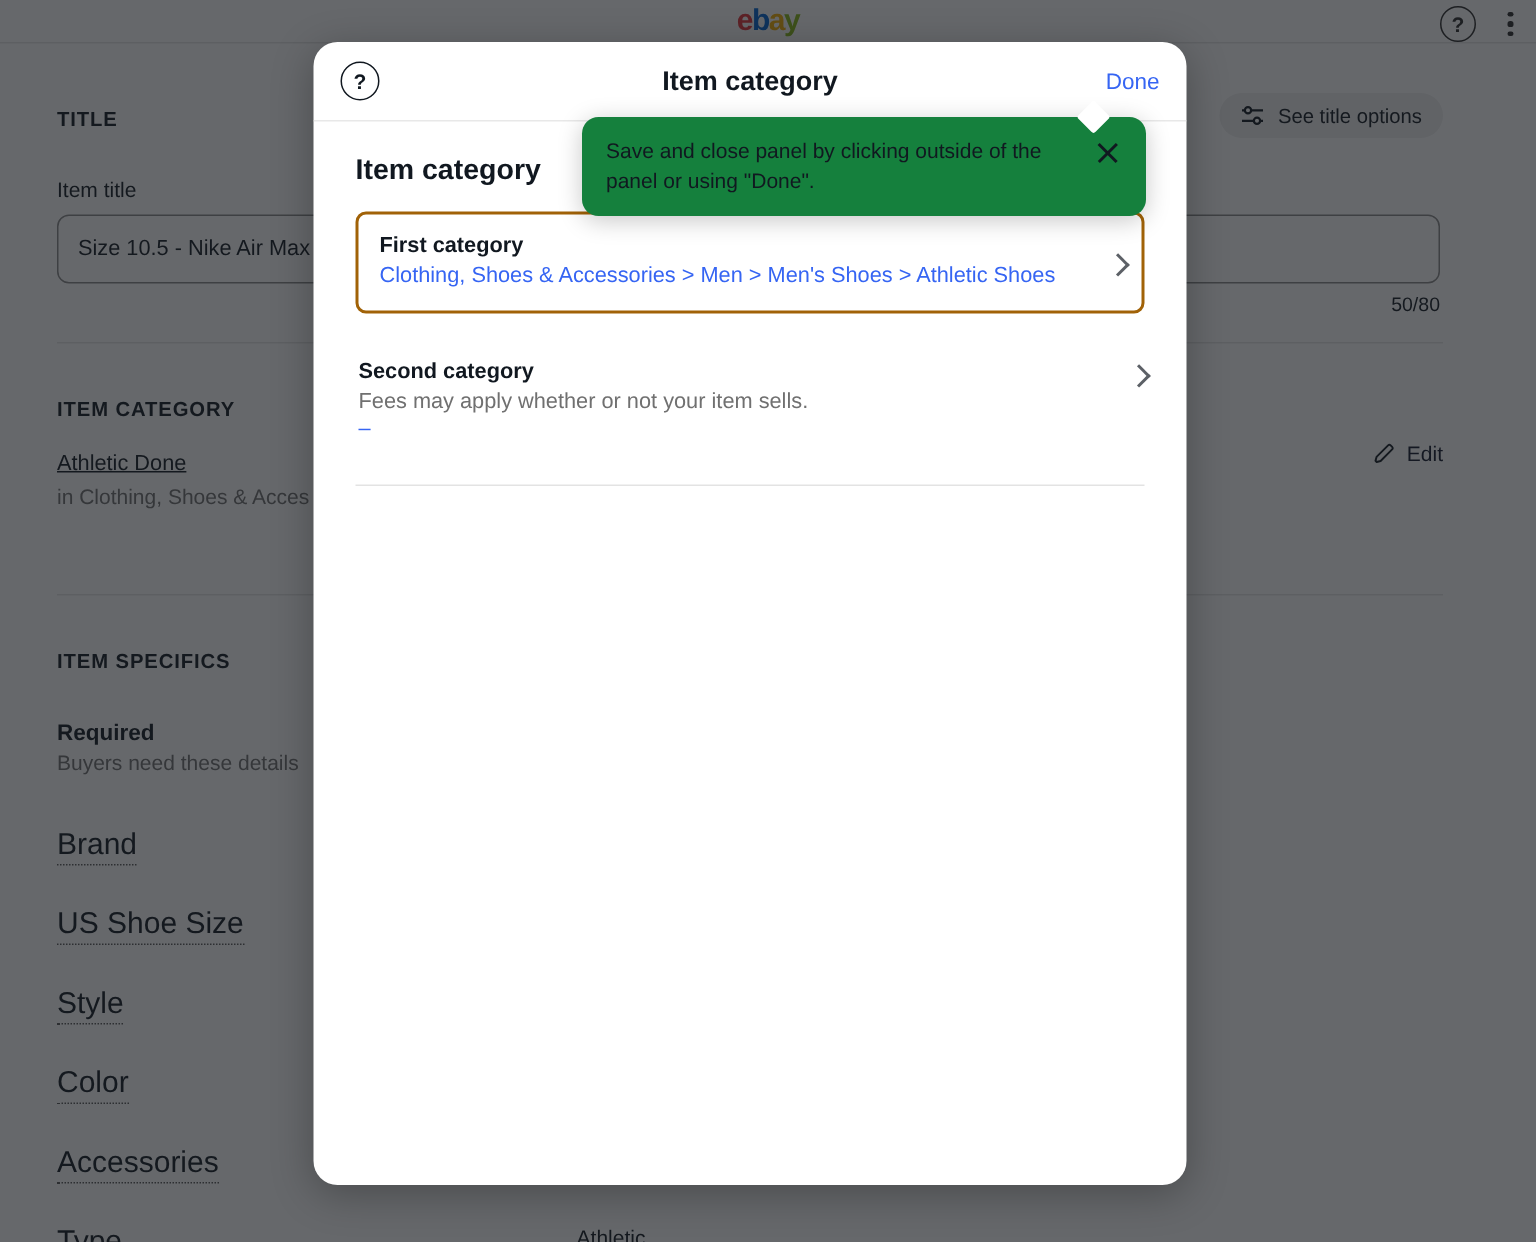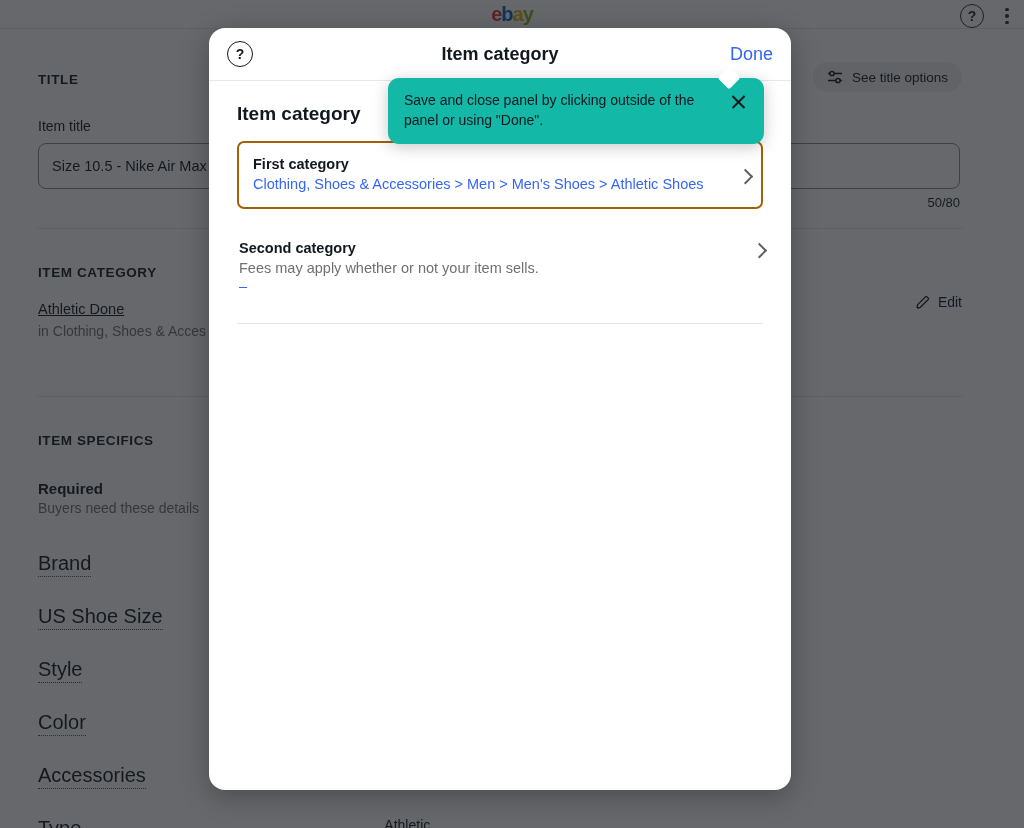--- a/index.html
+++ b/index.html
@@ -80,21 +80,21 @@
   }
   .modal-header {
     position:relative; height:53px; border-bottom:1px solid #e8e8e8;
     display:flex; align-items:center; padding:0 18px;
   }
   .modal-title {
     position:absolute; left:0; right:0; text-align:center;
     font-size:18px; font-weight:bold; color:#111820; pointer-events:none;
   }
   .done-btn {
-    margin-left:auto; font-size:18px; color:#3665f3; font-weight:normal;
+    margin-left:auto; font-size:15px; color:#3665f3; font-weight:normal;
     background:none; border:none; cursor:pointer; font-family:"Liberation Sans", sans-serif;
     z-index:3;
   }
   .help-btn {
     width:26px; height:26px; border-radius:50%; border:1.7px solid #111820;
     display:flex; align-items:center; justify-content:center;
     font-size:14px; font-weight:bold; color:#111820; background:none; cursor:pointer;
     font-family:"Liberation Sans", sans-serif; z-index:3;
   }
 
@@ -116,21 +116,21 @@
     position:absolute; right:14px; top:50%; transform:translateY(-50%);
     width:11px; height:11px; border-right:2px solid #5c6066; border-top:2px solid #5c6066;
     rotate:45deg;
   }
   .cat-row.plain .chev { right:2px; top:22px; }
   .modal-divider { height:1px; background:#e3e3e3; margin-top:14px; }
 
   
   .tooltip {
     position:absolute; left:388px; top:78px; width:376px; min-height:48px;
-    background:#14b8a6; border-radius:11px; box-shadow:0 3px 16px rgba(0,0,0,0.22);
+    background:#15803d; border-radius:11px; box-shadow:0 3px 16px rgba(0,0,0,0.22);
     padding:13px 16px; display:flex; align-items:flex-start; gap:10px; z-index:10;
   }
   .tooltip-text { font-size:14px; line-height:1.42; color:#111820; flex:1; }
   .tooltip-notch {
     position:absolute; top:-8px; right:27px; width:16px; height:16px;
     background:#ffffff; transform:rotate(45deg); border-radius:2px;
   }
   .tip-close {
     width:18px; height:18px; position:relative; cursor:pointer; flex-shrink:0; margin-top:2px;
   }

